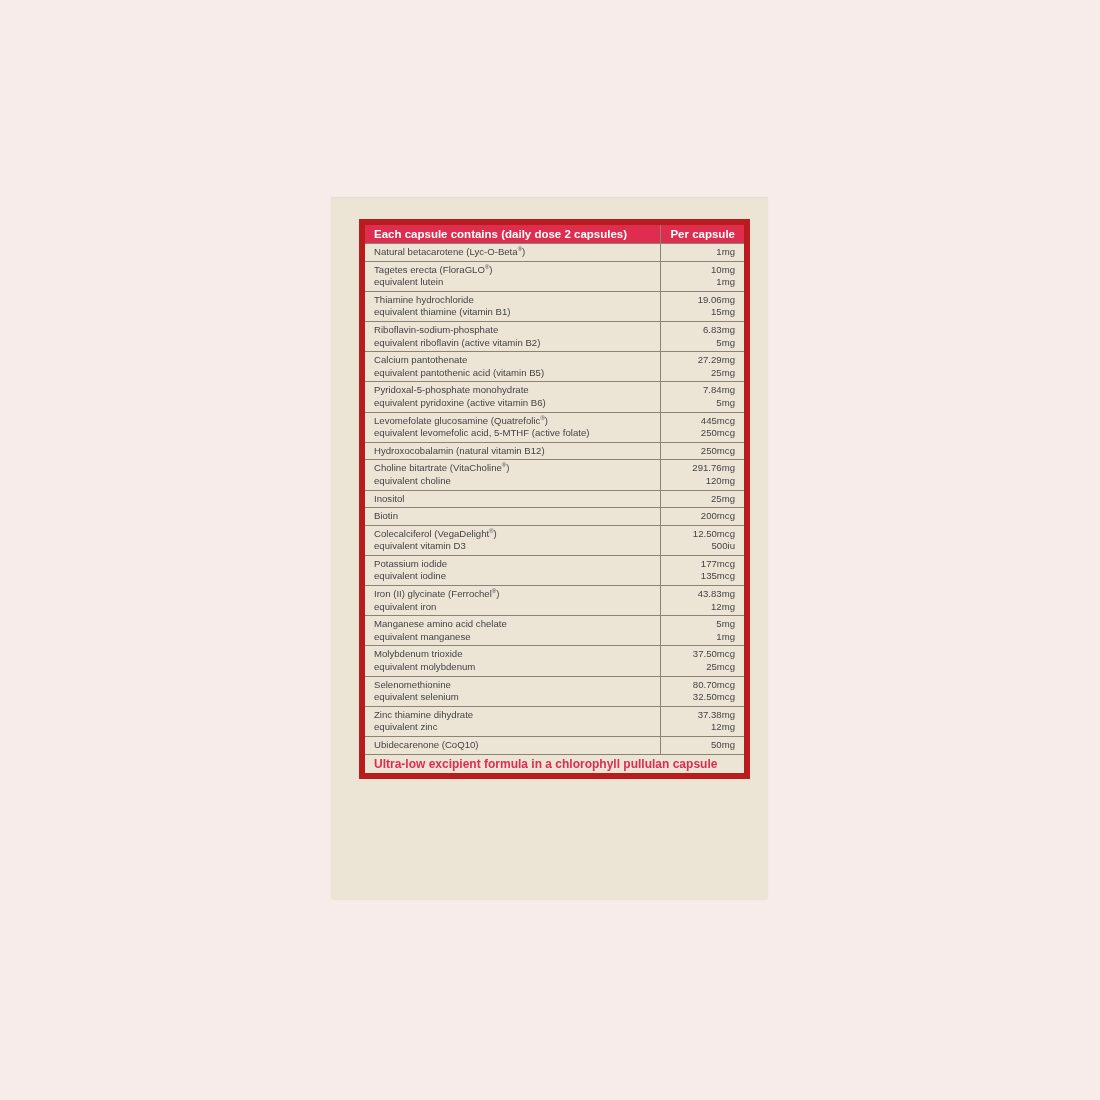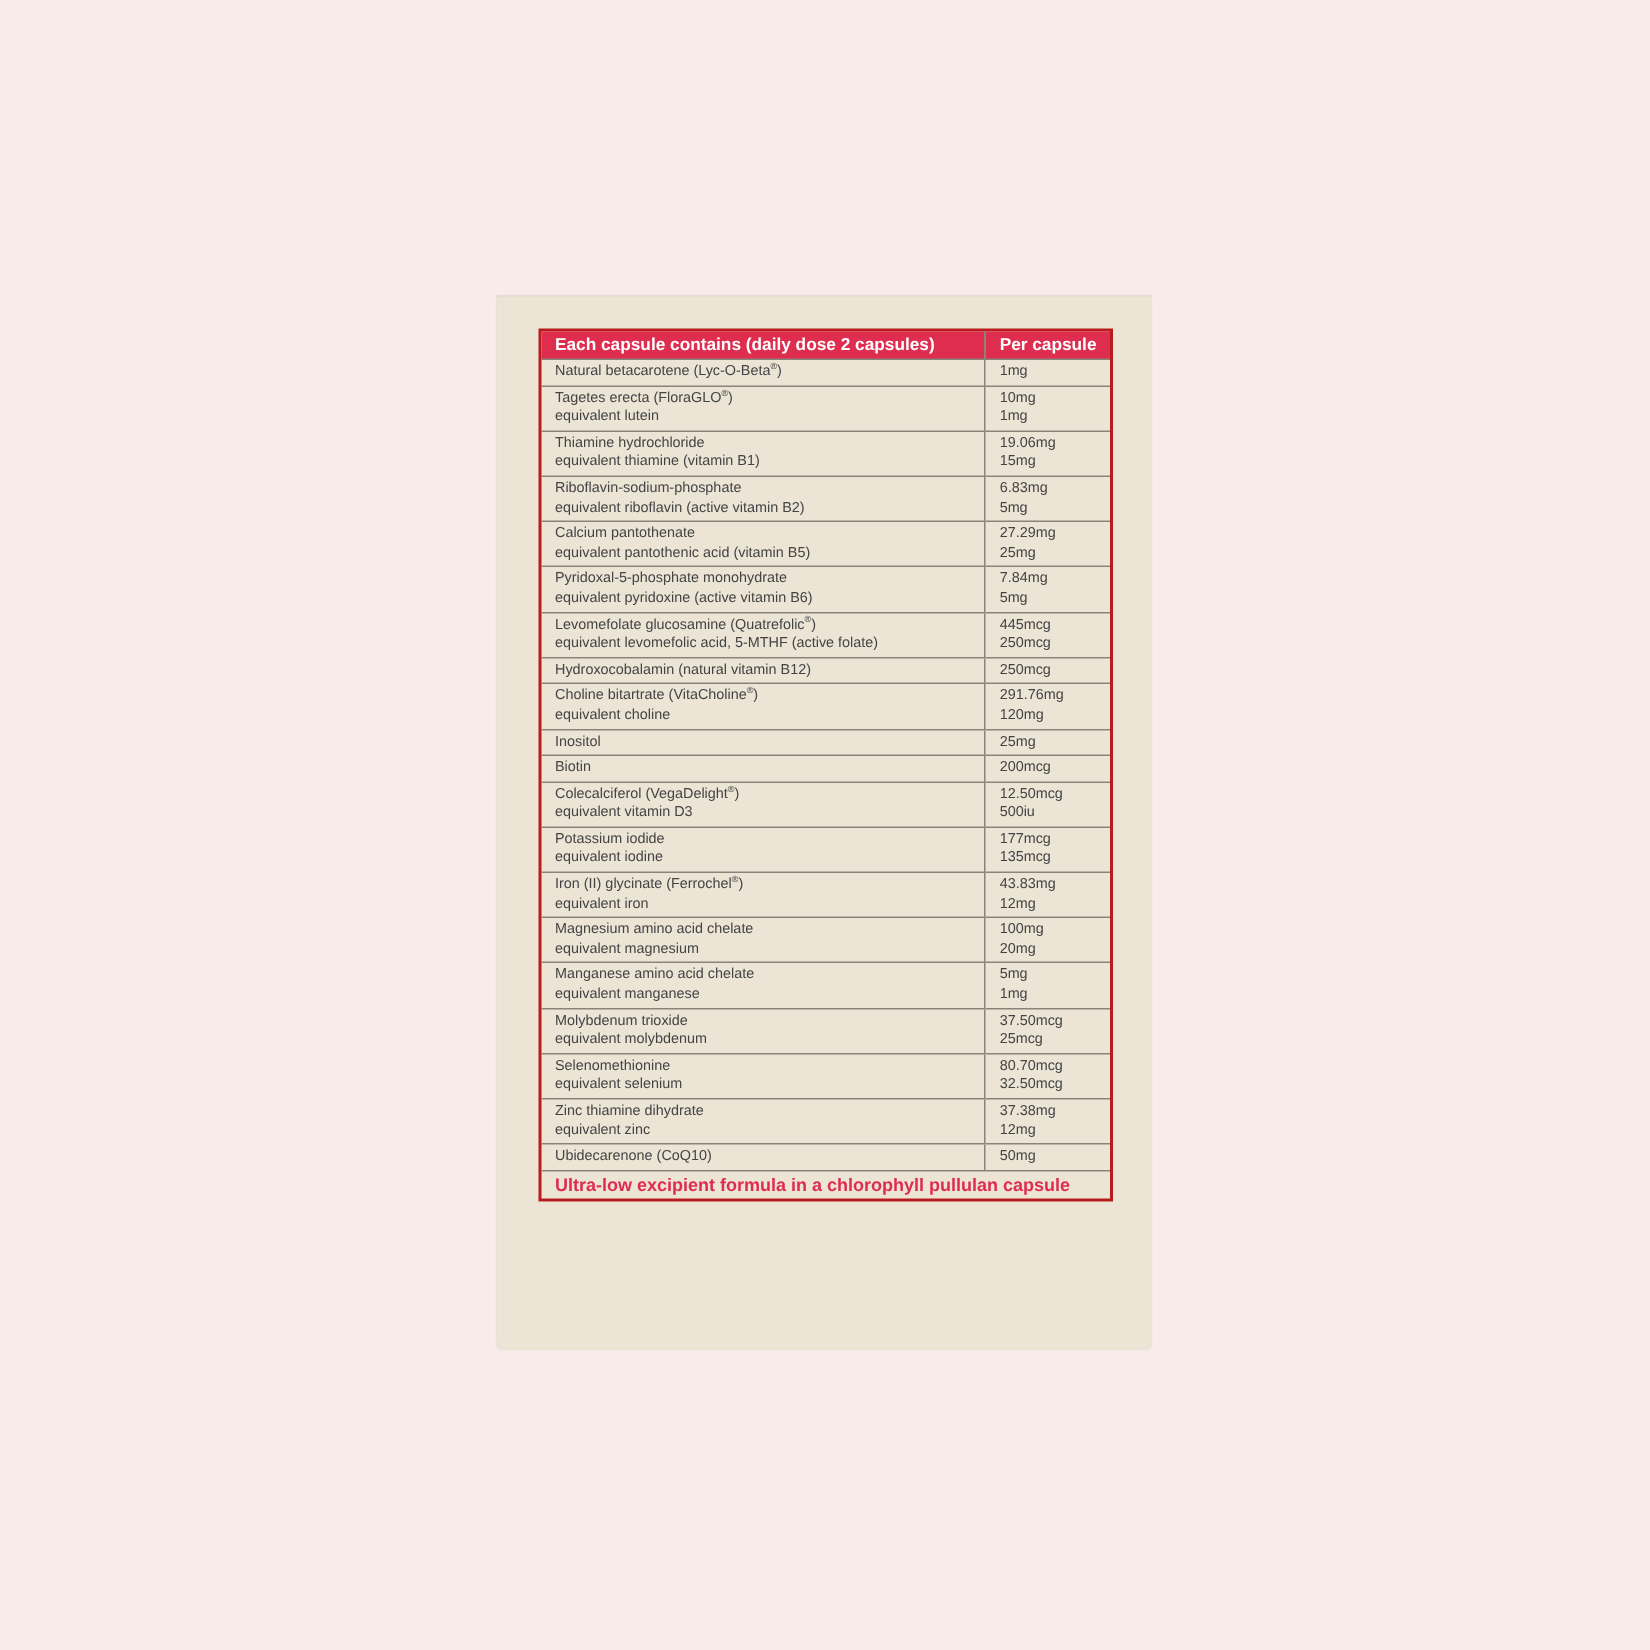--- a/index.html
+++ b/index.html
@@ -13,35 +13,35 @@
     background:#ece5d6;
     border-radius:2px 2px 4px 4px;
     box-shadow: 0 0 1px rgba(0,0,0,0.08);
   }
   .box-top-edge {
     position:absolute; left:0; top:0; right:0; height:2px;
     background:linear-gradient(#e2dccd,#ece5d6);
   }
   .panel {
     position:absolute; left:28px; top:22px; width:379px;
-    border:2px solid #b91c1c;
+    border:6px solid #b91c1c;
   }
   table { border-collapse:collapse; width:100%; }
   th {
     background:#de2d4f; color:#fff; font-weight:bold; font-size:11.5px;
     text-align:left; padding:2px 9px; height:14px; line-height:14px;
     white-space:nowrap;
   }
   th.val { text-align:left; border-left:1px solid #8a8478; }
   td {
     font-size:9.6px; color:#444; line-height:12.6px; padding:2px 9px 2px 9px;
     border-top:1px solid #8a8478; vertical-align:top;
   }
   td.name { width:279px; }
-  td.val { border-left:1px solid #8a8478; }
+  td.val { text-align:right; border-left:1px solid #8a8478; }
   td .line { display:block; white-space:nowrap; }
   sup { font-size:6px; line-height:0; }
   .footer {
     border-top:1px solid #8a8478;
     color:#de2d4f; font-weight:bold; font-size:12px;
     padding:3px 9px; height:12px; line-height:12px;
   }
 </style>
 </head>
 <body>
@@ -184,30 +184,20 @@
               <span class="line">Iron (II) glycinate (Ferrochel<sup>®</sup>)</span>
               <span class="line">equivalent iron</span>
             </td>
             <td class="val">
               <span class="line">43.83mg</span>
               <span class="line">12mg</span>
             </td>
           </tr>
           <tr>
             <td class="name">
-              <span class="line">Magnesium amino acid chelate</span>
-              <span class="line">equivalent magnesium</span>
-            </td>
-            <td class="val">
-              <span class="line">100mg</span>
-              <span class="line">20mg</span>
-            </td>
-          </tr>
-          <tr>
-            <td class="name">
               <span class="line">Manganese amino acid chelate</span>
               <span class="line">equivalent manganese</span>
             </td>
             <td class="val">
               <span class="line">5mg</span>
               <span class="line">1mg</span>
             </td>
           </tr>
           <tr>
             <td class="name">

